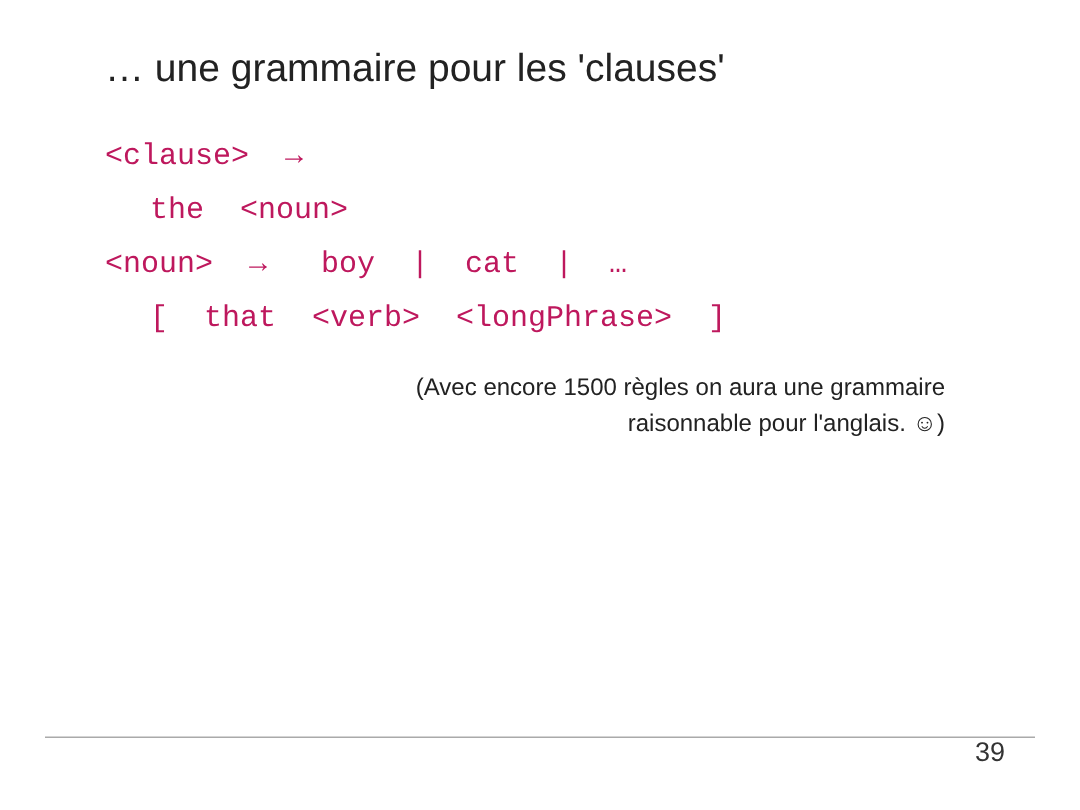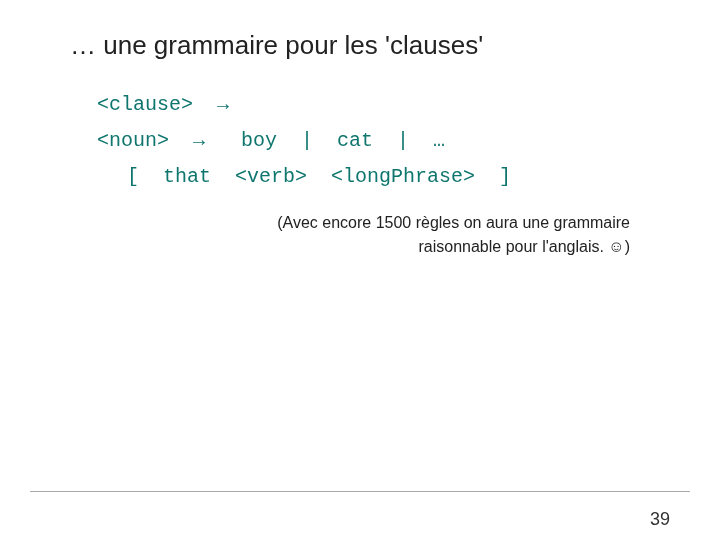--- a/index.html
+++ b/index.html
@@ -35,24 +35,23 @@
       padding-left: 20px;
     }
 
     .content-area {
       padding-left: 20px;
     }
 
     .grammar-line {
       font-family: 'Courier New', Courier, monospace;
       font-size: 20px;
-      color: #0f766e;
+      color: #be185d;
       line-height: 1.6;
       margin-bottom: 4px;
-      margin-left: 27px;
     }
 
     .indent {
       padding-left: 30px;
     }
 
     .note-box {
       margin-top: 18px;
       text-align: right;
       font-family: Arial, Helvetica, sans-serif;
@@ -66,21 +65,21 @@
       position: absolute;
       bottom: 48px;
       left: 30px;
       right: 30px;
       height: 1px;
       background: #aaaaaa;
     }
 
     .slide-number {
       position: absolute;
-      bottom: 10px;
+      bottom: 28px;
       right: 50px;
       font-family: Arial, Helvetica, sans-serif;
       font-size: 18px;
       color: #333333;
     }
   </style>
 </head>
 <body>
 
 <div class="slide-container">
@@ -88,20 +87,23 @@
   <div class="title">… une grammaire pour les  'clauses'</div>
 
   <div class="content-area">
 
     <div class="grammar-line">
       <span>&lt;clause&gt; &nbsp;→</span>
     </div>
 
 
 
+    <div class="grammar-line indent">
+      <span>the &nbsp;&lt;noun&gt;</span>
+    </div>
 
     <div class="grammar-line">
       <span>&lt;noun&gt; &nbsp;→ &nbsp;&nbsp;boy &nbsp;| &nbsp;cat &nbsp;| &nbsp;…</span>
     </div>
 
     <div class="grammar-line indent">
       <span>[ &nbsp;that &nbsp;&lt;verb&gt; &nbsp;&lt;longPhrase&gt; &nbsp;]</span>
     </div>
 
 

